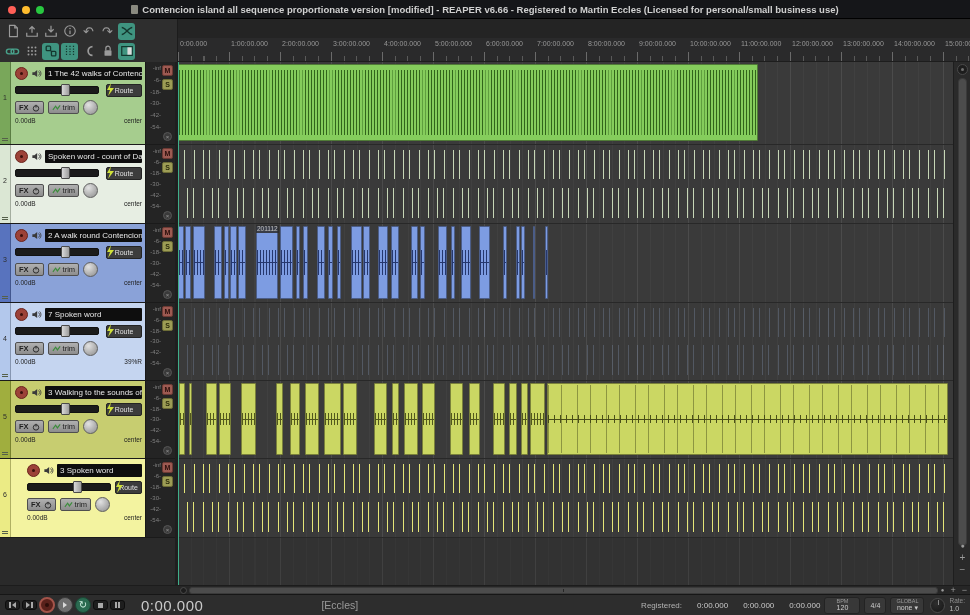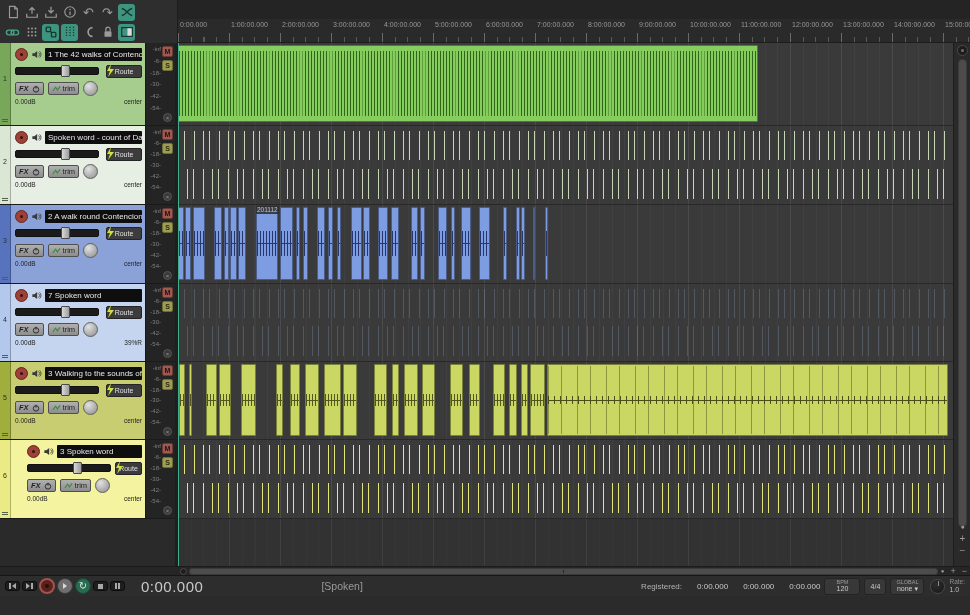--- a/index.html
+++ b/index.html
@@ -44,21 +44,21 @@
   .recbtn{width:13px;height:13px;border-radius:50%;background:#9c4238;border:1px solid #6b241d;position:relative;flex:none;}
   .recbtn::after{content:"";position:absolute;left:4px;top:4px;width:3px;height:3px;border-radius:50%;background:#3a100c;}
   .spk{flex:none;display:flex;}
   .tname{flex:1;height:13px;background:#0e0e0e;color:#e6e6e6;font-size:8px;line-height:13px;padding:0 3px;white-space:nowrap;overflow:hidden;border-radius:1px;}
   .prow2{display:flex;align-items:center;gap:4px;height:14px;margin-top:2px;}
   .vslider{width:84px;height:8px;background:#1b1b1b;border:1px solid #111;border-radius:2px;position:relative;flex:none;}
   .vthumb{position:absolute;left:55%;top:-3px;width:9px;height:12px;background:linear-gradient(90deg,#d9d9d9,#9d9d9d);border:1px solid #4a4a4a;border-radius:1px;}
   .routebtn{margin-left:auto;width:36px;height:13px;background:#3c3c3c;border:1px solid #242424;border-radius:2px;color:#e0e0e0;font-size:7px;display:flex;align-items:center;justify-content:center;position:relative;}
   .routebolt{position:absolute;left:-1px;top:-2px;}
   .prow3{display:flex;align-items:center;gap:4px;height:17px;margin-top:2px;}
-  .fxbtn{height:13px;background:linear-gradient(#b0b0b0,#8d8d8d);border:1px solid #4f4f4f;border-radius:2px;display:flex;align-items:center;padding:0 3px;gap:3px;font-style:italic;}
+  .fxbtn{height:13px;background:linear-gradient(#b0b0b0,#8d8d8d);border:1px solid #4f4f4f;border-radius:2px;display:flex;align-items:center;padding:0 3px;gap:3px;}
   .fx-label{font-size:7.5px;font-weight:700;color:#1f1f1f;}
   .trimbtn{height:13px;background:linear-gradient(#b0b0b0,#8d8d8d);border:1px solid #4f4f4f;border-radius:2px;display:flex;align-items:center;padding:0 3px;gap:2px;}
   .trim-label{font-size:7.5px;color:#1f1f1f;}
   .knob{width:15px;height:15px;border-radius:50%;border:1px solid #5f5f5f;background:radial-gradient(circle at 35% 30%,#e2e2e2,#b2b2b2 55%,#8e8e8e);}
   .prow4{display:flex;justify-content:space-between;margin-top:1px;}
   .gain,.pan{font-size:6.5px;color:#222;}
   .meter{width:30px;background:#242424;border-left:1px solid #181818;position:relative;display:flex;}
   .mlabels{width:16px;display:flex;flex-direction:column;justify-content:space-between;padding:3px 1px 14px 0;}
   .mlabels span{font-size:6px;color:#808080;text-align:right;display:block;line-height:1;}
   .msbtns{position:absolute;right:2px;top:3px;display:flex;flex-direction:column;gap:3px;}
@@ -142,20 +142,31 @@
   .rateknob::after{content:"";position:absolute;left:50%;top:1px;width:1px;height:5px;background:#8a8a8a;}
   .ratecol{display:flex;flex-direction:column;align-items:flex-start;justify-content:center;margin-left:4px;line-height:1.2;flex:none;}
   .ratecol .l1{font-size:6.5px;color:#8e8e8e;}
   .ratecol .l2{font-size:7px;color:#bdbdbd;}
 </style>
 </head>
 <body>
 
 <div class="app">
 
+  <div class="titlebar">
+    <div class="tlights">
+      <span class="tlight tl-red"></span>
+      <span class="tlight tl-yellow"></span>
+      <span class="tlight tl-green"></span>
+    </div>
+    <div class="wtitle">
+      <span class="doc-ico"></span>
+      <span>Contencion island all sequence proportionate version [modified] - REAPER v6.66 - Registered to Martin Eccles (Licensed for personal/small business use)</span>
+    </div>
+  </div>
 
   <div class="header">
     <div class="header-left">
       <div class="tbrow">
         <span class="tbico">
           <svg width="14" height="14" viewBox="0 0 16 16">
               <path d="M4 1.5h6l3 3v10H4z" fill="none" stroke="#9a9a9a" stroke-width="1.3"></path>
               <path d="M10 1.5v3h3" fill="none" stroke="#9a9a9a" stroke-width="1.3"></path>
             </svg>
         </span>
@@ -867,21 +878,21 @@
     <span class="tpbtn">
         <span class="stopsq"></span>
       </span>
     <span class="tpbtn">
         <span class="pausebars">
           <i></i>
           <i></i>
         </span>
       </span>
     <span class="bigtime">0:00.000</span>
-    <span class="status">[Spoken]</span>
+    <span class="status">[Eccles]</span>
     <div class="selgroup">
       <span>Registered:</span>
       <span class="tval">0:00.000</span>
       <span class="tval">0:00.000</span>
       <span class="tval">0:00.000</span>
     </div>
     <span class="tbox bpmbox">
       <span class="l1">BPM</span>
       <span class="l2">120</span>
     </span>

